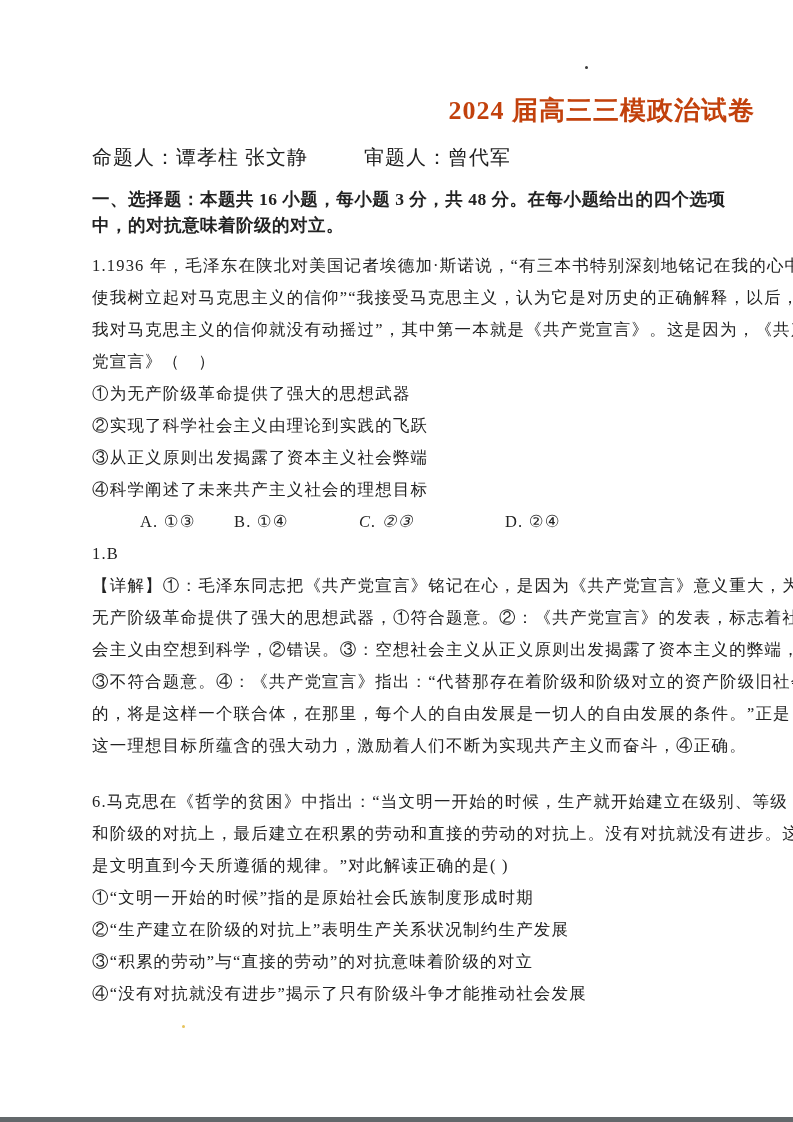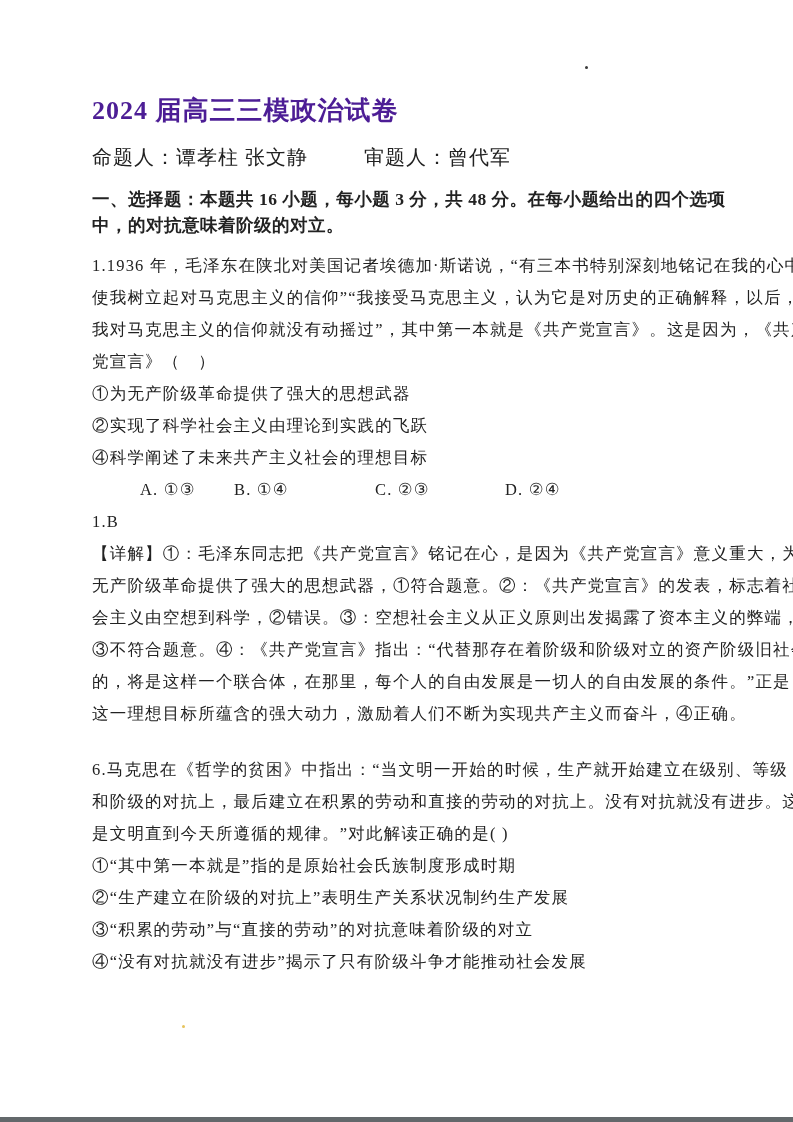--- a/index.html
+++ b/index.html
@@ -13,26 +13,26 @@
   }
   .page{
     position:relative;
     width:793px;height:1122px;
     overflow:hidden;
   }
   .content{
     padding:92px 38px 0 92px; 
   }
   .title{
-    text-align:left;
+    text-align:right;
     font-size:26px;
     font-weight:bold;
     letter-spacing:1px;
     line-height:38px;
-    color:#4c1d95;
+    color:#c2410c;
   }
   .subtitle{
     margin-top:8px;
     text-align:center;
     font-size:19px;
     line-height:30px;
     letter-spacing:1px;
   }
   .subtitle .gap{display:inline-block;width:70px;}
   .persons{
@@ -57,21 +57,21 @@
   }
   .line{white-space:nowrap;}
   .options-row{
     position:relative;
     height:32px;
     white-space:nowrap;
   }
   .options-row .opt{position:absolute;top:0;}
   .opt-a{left:48px;}
   .opt-b{left:142px;}
-  .opt-c{left:283px;}
+  .opt-c{left:267px;font-style:italic;}
   .opt-d{left:413px;}
   .q2-block{margin-top:24px;}
   .speck-black{
     position:absolute;left:585px;top:66px;
     width:3px;height:3px;border-radius:50%;
     background:#3a3a3a;
   }
   .speck-yellow{
     position:absolute;left:182px;top:1025px;
     width:3px;height:3px;border-radius:50%;
@@ -102,20 +102,21 @@
     </div>
 
     <div class="flow">
       <div class="line">1.1936 年，毛泽东在陕北对美国记者埃德加·斯诺说，“有三本书特别深刻地铭记在我的心中，</div>
       <div class="line">使我树立起对马克思主义的信仰”“我接受马克思主义，认为它是对历史的正确解释，以后，</div>
       <div class="line">我对马克思主义的信仰就没有动摇过”，其中第一本就是《共产党宣言》。这是因为，《共产</div>
       <div class="line">党宣言》（　）</div>
 
       <div class="line">①为无产阶级革命提供了强大的思想武器</div>
       <div class="line">②实现了科学社会主义由理论到实践的飞跃</div>
+      <div class="line">③从正义原则出发揭露了资本主义社会弊端</div>
       <div class="line">④科学阐述了未来共产主义社会的理想目标</div>
 
       <div class="options-row">
         <span class="opt opt-a">A.  ①③</span>
         <span class="opt opt-b">B.  ①④</span>
         <span class="opt opt-c">C.  ②③</span>
         <span class="opt opt-d">D.  ②④</span>
       </div>
 
       <div class="line">1.B</div>
@@ -126,21 +127,21 @@
       <div class="line">③不符合题意。④：《共产党宣言》指出：“代替那存在着阶级和阶级对立的资产阶级旧社会</div>
       <div class="line">的，将是这样一个联合体，在那里，每个人的自由发展是一切人的自由发展的条件。”正是</div>
       <div class="line">这一理想目标所蕴含的强大动力，激励着人们不断为实现共产主义而奋斗，④正确。</div>
     </div>
 
     <div class="flow q2-block">
       <div class="line">6.马克思在《哲学的贫困》中指出：“当文明一开始的时候，生产就开始建立在级别、等级</div>
       <div class="line">和阶级的对抗上，最后建立在积累的劳动和直接的劳动的对抗上。没有对抗就没有进步。这</div>
       <div class="line">是文明直到今天所遵循的规律。”对此解读正确的是(  )</div>
 
-      <div class="line">①“其中第一本就是”指的是原始社会氏族制度形成时期</div>
+      <div class="line">①“文明一开始的时候”指的是原始社会氏族制度形成时期</div>
       <div class="line">②“生产建立在阶级的对抗上”表明生产关系状况制约生产发展</div>
       <div class="line">③“积累的劳动”与“直接的劳动”的对抗意味着阶级的对立</div>
       <div class="line">④“没有对抗就没有进步”揭示了只有阶级斗争才能推动社会发展</div>
     </div>
 
   </div>
 
   <span class="speck-yellow"></span>
   <div class="bottom-edge"></div>
 </div>

